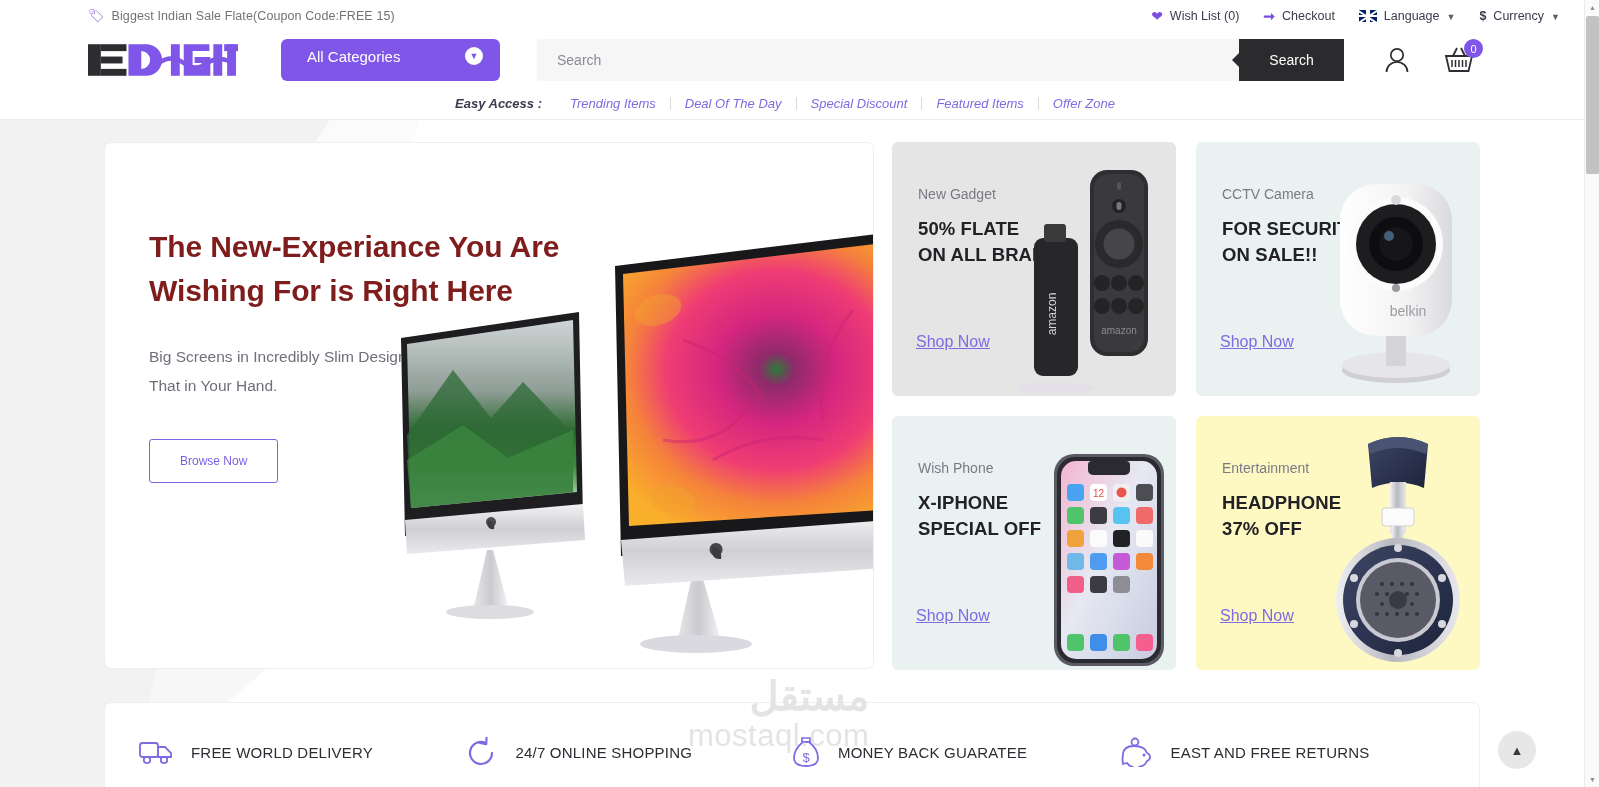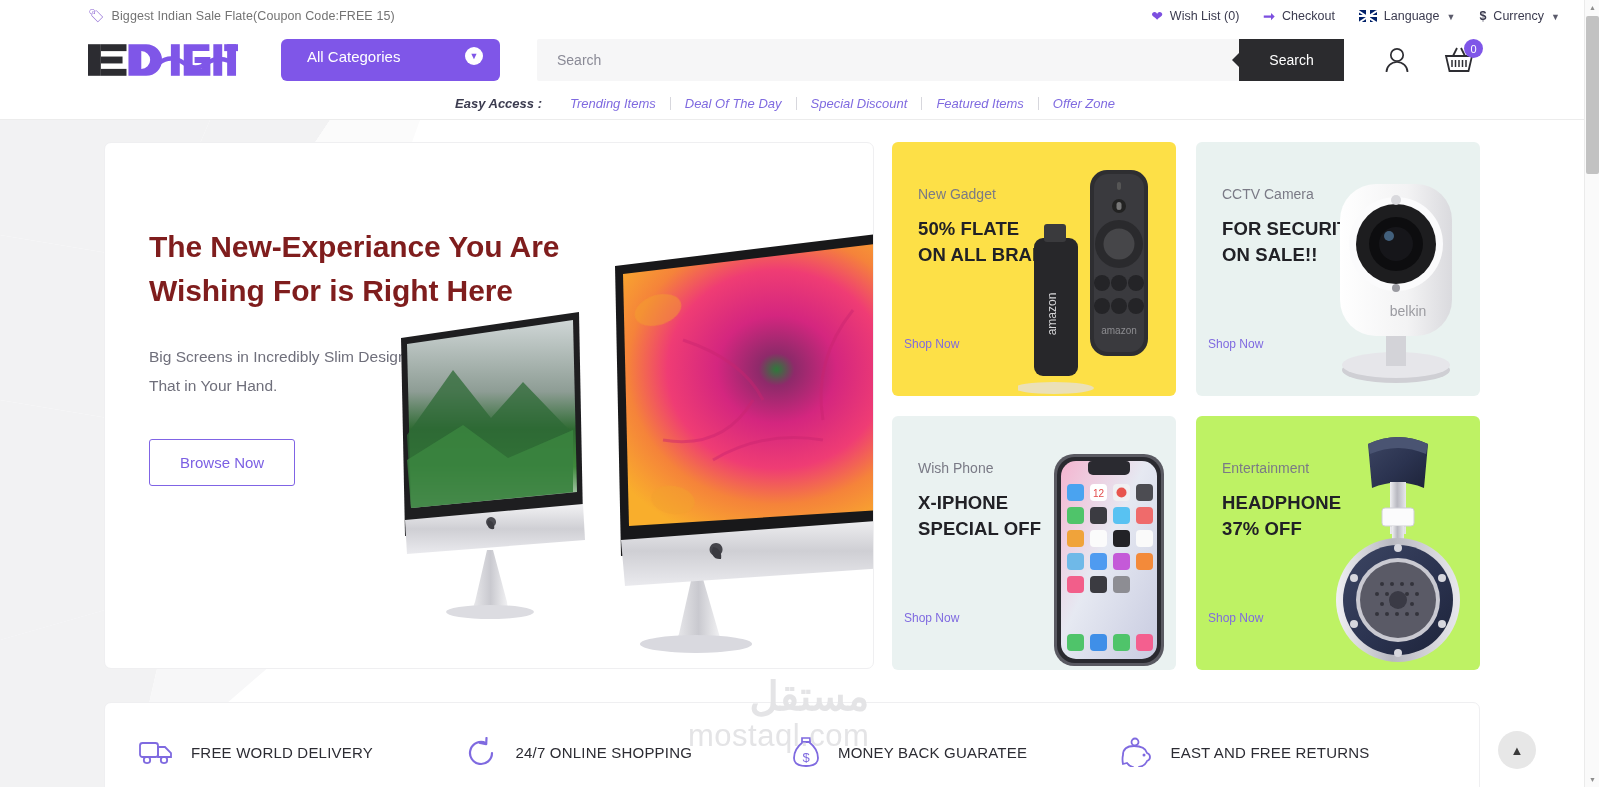--- a/index.html
+++ b/index.html
@@ -152,44 +152,44 @@
     font-size: 30px; font-weight: bold; color: #7f1d1d;
     line-height: 1.47; letter-spacing: -0.1px;
   }
   .hero-sub {
     margin-top: 30px; font-size: 15.5px; color: #6f6f7b; line-height: 1.85;
   }
   .hero-btn {
     margin-top: 38px; display: inline-block;
     border: 1.5px solid #8064e5; color: #7b5fe3;
     background: transparent; border-radius: 3px;
-    padding: 14px 30px; font-size: 15px; cursor: pointer;
+    padding: 14px 30px; font-size: 12px; cursor: pointer;
     font-family: "Liberation Sans", sans-serif;
   }
   .hero-art { position: absolute; right: -70px; bottom: 8px; width: 560px; height: 440px; }
   .hero-art svg { display: block; }
 
   
   .promos { display: grid; grid-template-columns: 1fr 1fr; gap: 20px; }
   .promo {
     position: relative; height: 254px; border-radius: 6px;
     overflow: hidden; padding: 44px 0 0 26px; cursor: pointer;
   }
-  .promo.lilac { background: #fde047; }
+  .promo.lilac { background: #e5e5e5; }
   .promo.mint  { background: #e9f2f0; }
   .promo.ice   { background: #eaf2f1; }
-  .promo.snow  { background: #bef264; }
+  .promo.snow  { background: #fef9c3; }
   .promo-kicker { font-size: 14px; color: #7a7a86; margin-bottom: 14px; }
   .promo-title {
     font-size: 18.5px; font-weight: bold; color: #212126;
     line-height: 1.42; letter-spacing: .1px;
   }
   .promo-link {
-    position: absolute; left: 12px; bottom: 45px;
-    font-size: 12px; color: #7f6ae0; cursor: pointer;
+    position: absolute; left: 24px; bottom: 45px;
+    font-size: 16px; color: #7f6ae0; text-decoration: underline; cursor: pointer;
   }
   .promo-art { position: absolute; right: 8px; bottom: 0; }
   .promo-art svg { display: block; }
 
   
   .features {
     width: 1376px; margin: 32px auto 0;
     background: #ffffff; border: 1px solid #efeff1; border-top-left-radius: 7px; border-top-right-radius: 7px;
     height: 100px; display: grid; grid-template-columns: repeat(4, 1fr);
     align-items: center; padding: 0 34px;

